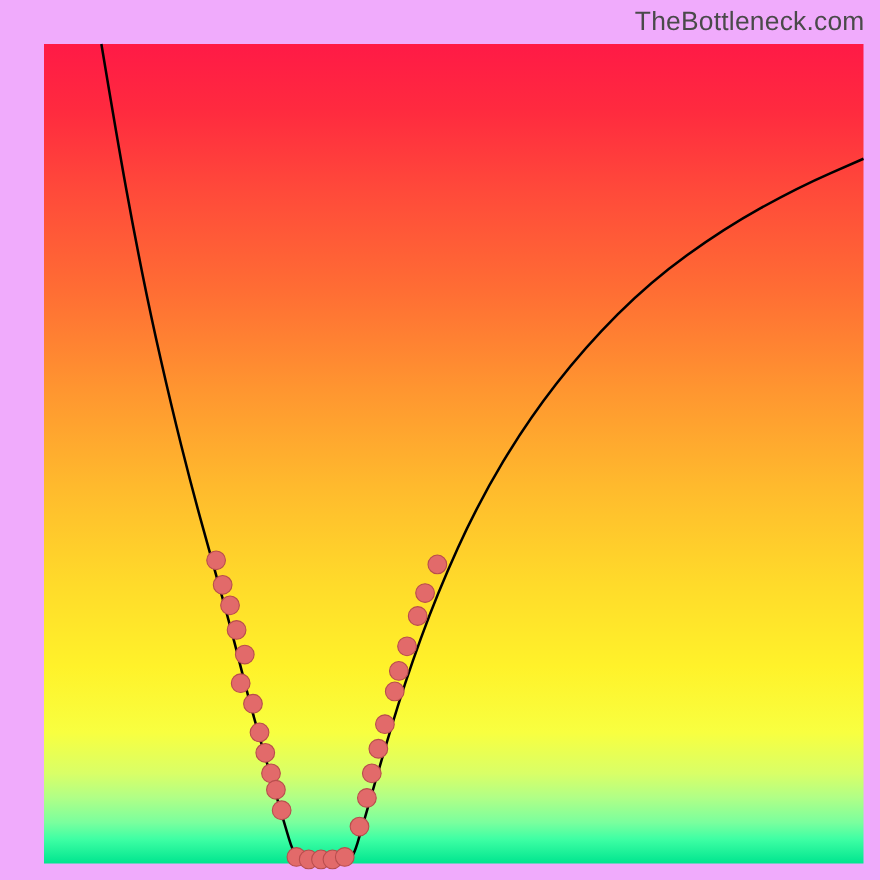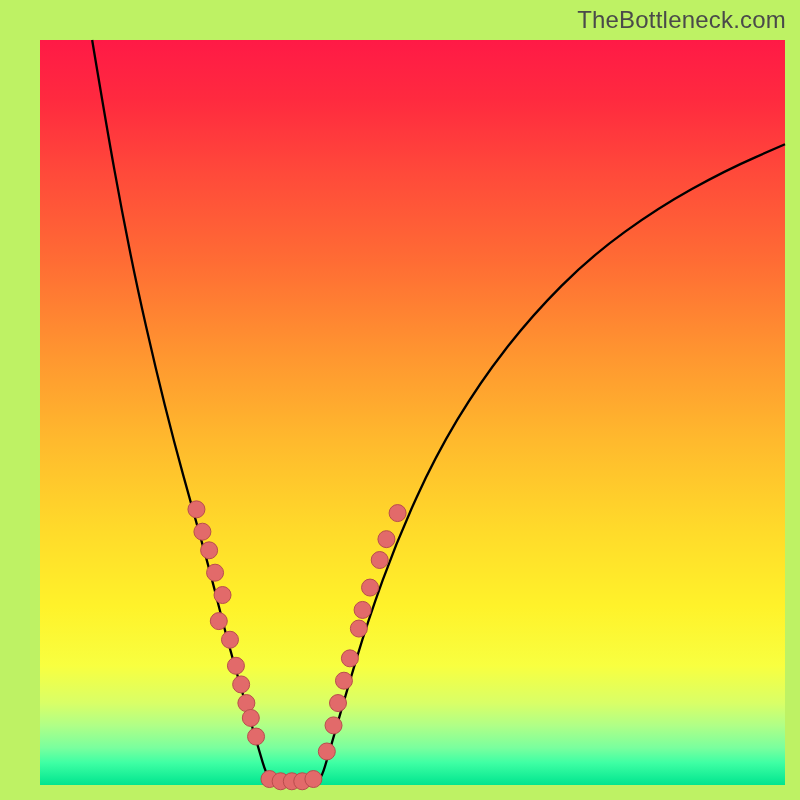--- a/index.html
+++ b/index.html
@@ -9,21 +9,21 @@
     height: 800px;
     background: #000;
     overflow: hidden;
   }
   .frame {
     position: absolute;
     left: 0;
     top: 0;
     width: 800px;
     height: 800px;
-    background: #bef264;
+    background: #f0abfc;
   }
   .plot {
     position: absolute;
     left: 40px;
     top: 40px;
     width: 745px;
     height: 745px;
     background: linear-gradient(to bottom,
       #ff1a46 0%,
       #ff2a3f 8%,

